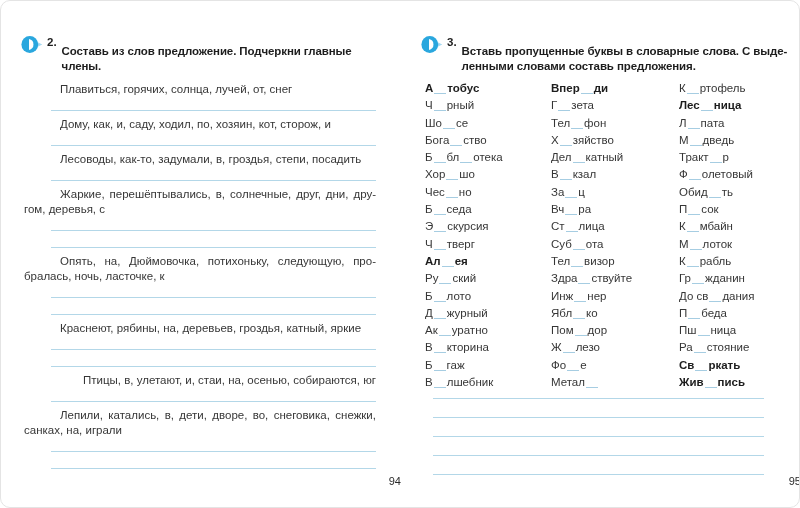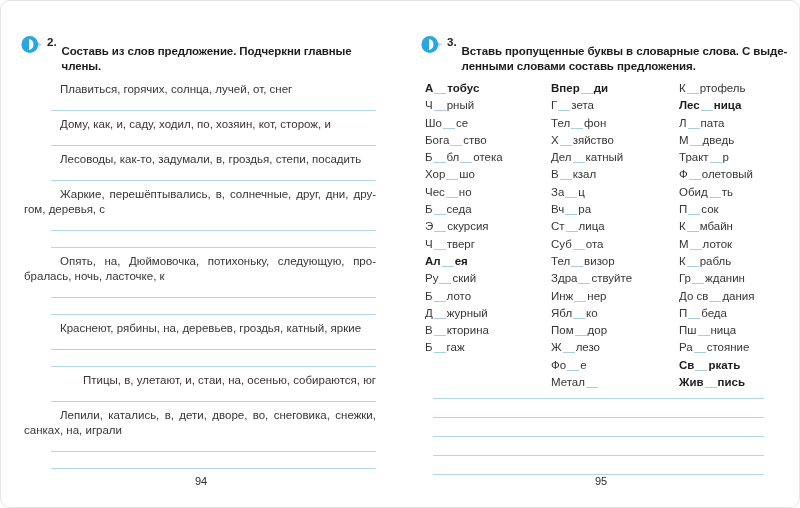--- a/index.html
+++ b/index.html
@@ -29,21 +29,21 @@
   .wcol{width:126px;}
   .wcol.c2{width:128px;}
   .wcol.c3{width:118px;}
   .word{font-size:11.5px;line-height:17.3px;height:17.3px;color:#363636;white-space:nowrap;}
   .word.bold{font-weight:bold;color:#1d1d1d;}
   .blank{display:inline-block;width:12px;height:10px;border-bottom:1.5px solid #a6cde2;vertical-align:-2px;margin:0 1px;}
 
   .right-rules{padding-left:32px;}
   .right-rules .rrule{height:0;border-top:1px solid #b3d7e8;width:331px;}
 
-  .pagenum{position:absolute;bottom:22px;left:0;width:100%;text-align:center;
+  .pagenum{position:absolute;bottom:22px;left:0;width:100%;text-align:right;
            font-size:11px;color:#2b2b2b;}
 </style>
 </head>
 <body>
 
 <div class="sheet">
 
   <div class="page page-left">
     <div class="task-header">
       <span class="task-icon">
@@ -110,22 +110,24 @@
           <div class="word">Б<span class="blank"></span>бл<span class="blank"></span>отека</div>
           <div class="word">Хор<span class="blank"></span>шо</div>
           <div class="word">Чес<span class="blank"></span>но</div>
           <div class="word">Б<span class="blank"></span>седа</div>
           <div class="word">Э<span class="blank"></span>скурсия</div>
           <div class="word">Ч<span class="blank"></span>тверг</div>
           <div class="word bold">Ал<span class="blank"></span>ея</div>
           <div class="word">Ру<span class="blank"></span>ский</div>
           <div class="word">Б<span class="blank"></span>лото</div>
           <div class="word">Д<span class="blank"></span>журный</div>
+          <div class="word">Ак<span class="blank"></span>уратно</div>
           <div class="word">В<span class="blank"></span>кторина</div>
           <div class="word">Б<span class="blank"></span>гаж</div>
+          <div class="word">В<span class="blank"></span>лшебник</div>
         </div>
         <div class="wcol c2">
           <div class="word bold">Впер<span class="blank"></span>ди</div>
           <div class="word">Г<span class="blank"></span>зета</div>
           <div class="word">Тел<span class="blank"></span>фон</div>
           <div class="word">Х<span class="blank"></span>зяйство</div>
           <div class="word">Дел<span class="blank"></span>катный</div>
           <div class="word">В<span class="blank"></span>кзал</div>
           <div class="word">За<span class="blank"></span>ц</div>
           <div class="word">Вч<span class="blank"></span>ра</div>

